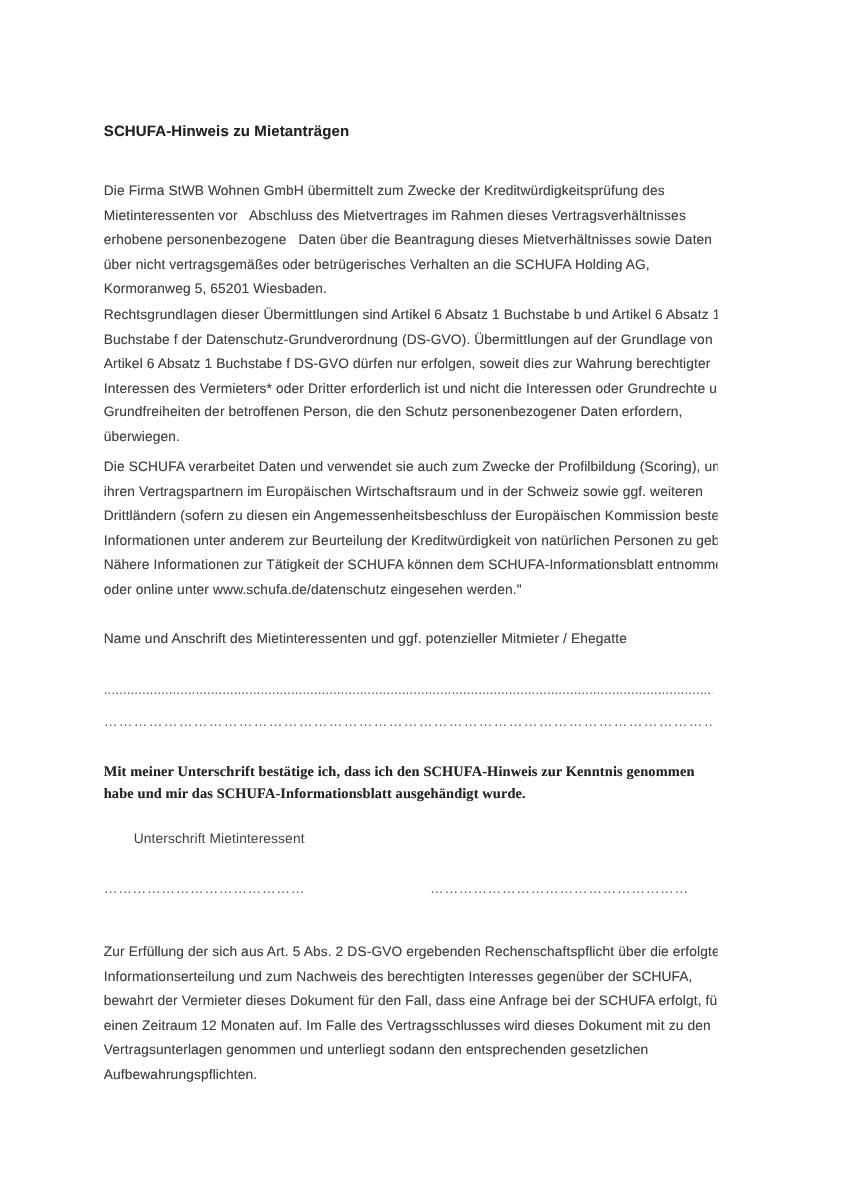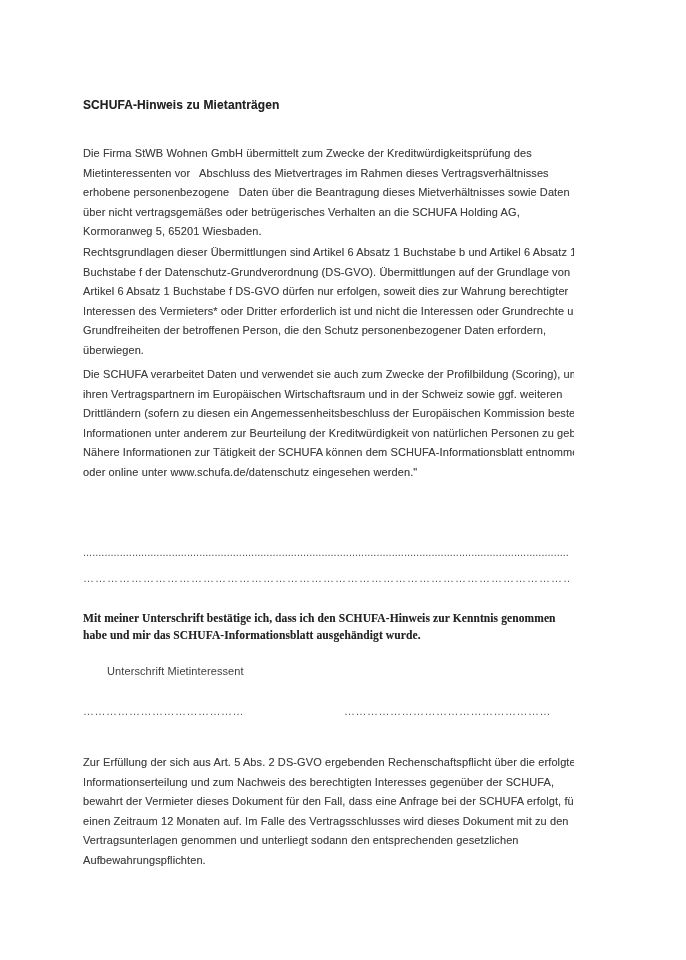--- a/index.html
+++ b/index.html
@@ -102,20 +102,21 @@
 Grundfreiheiten der betroffenen Person, die den Schutz personenbezogener Daten erfordern,
 überwiegen.</div>
 
   <div class="block p3">Die SCHUFA verarbeitet Daten und verwendet sie auch zum Zwecke der Profilbildung (Scoring), um
 ihren Vertragspartnern im Europäischen Wirtschaftsraum und in der Schweiz sowie ggf. weiteren
 Drittländern (sofern zu diesen ein Angemessenheitsbeschluss der Europäischen Kommission besteht)
 Informationen unter anderem zur Beurteilung der Kreditwürdigkeit von natürlichen Personen zu geben.
 Nähere Informationen zur Tätigkeit der SCHUFA können dem SCHUFA-Informationsblatt entnommen
 oder online unter www.schufa.de/datenschutz eingesehen werden."</div>
 
+  <div class="block name-label">Name und Anschrift des Mietinteressenten und ggf. potenzieller Mitmieter / Ehegatte</div>
 
   <div class="dotline dots1">................................................................................................................................................................</div>
 
   <div class="dotline dots2">…………………………………………………………………………………………………………………………</div>
 
   <div class="block confirmation">Mit meiner Unterschrift bestätige ich, dass ich den SCHUFA-Hinweis zur Kenntnis genommen
 habe und mir das SCHUFA-Informationsblatt ausgehändigt wurde.</div>
 
   <div class="sig-row sig-labels">
     <div class="sig-col-left">Unterschrift Mietinteressent</div>

